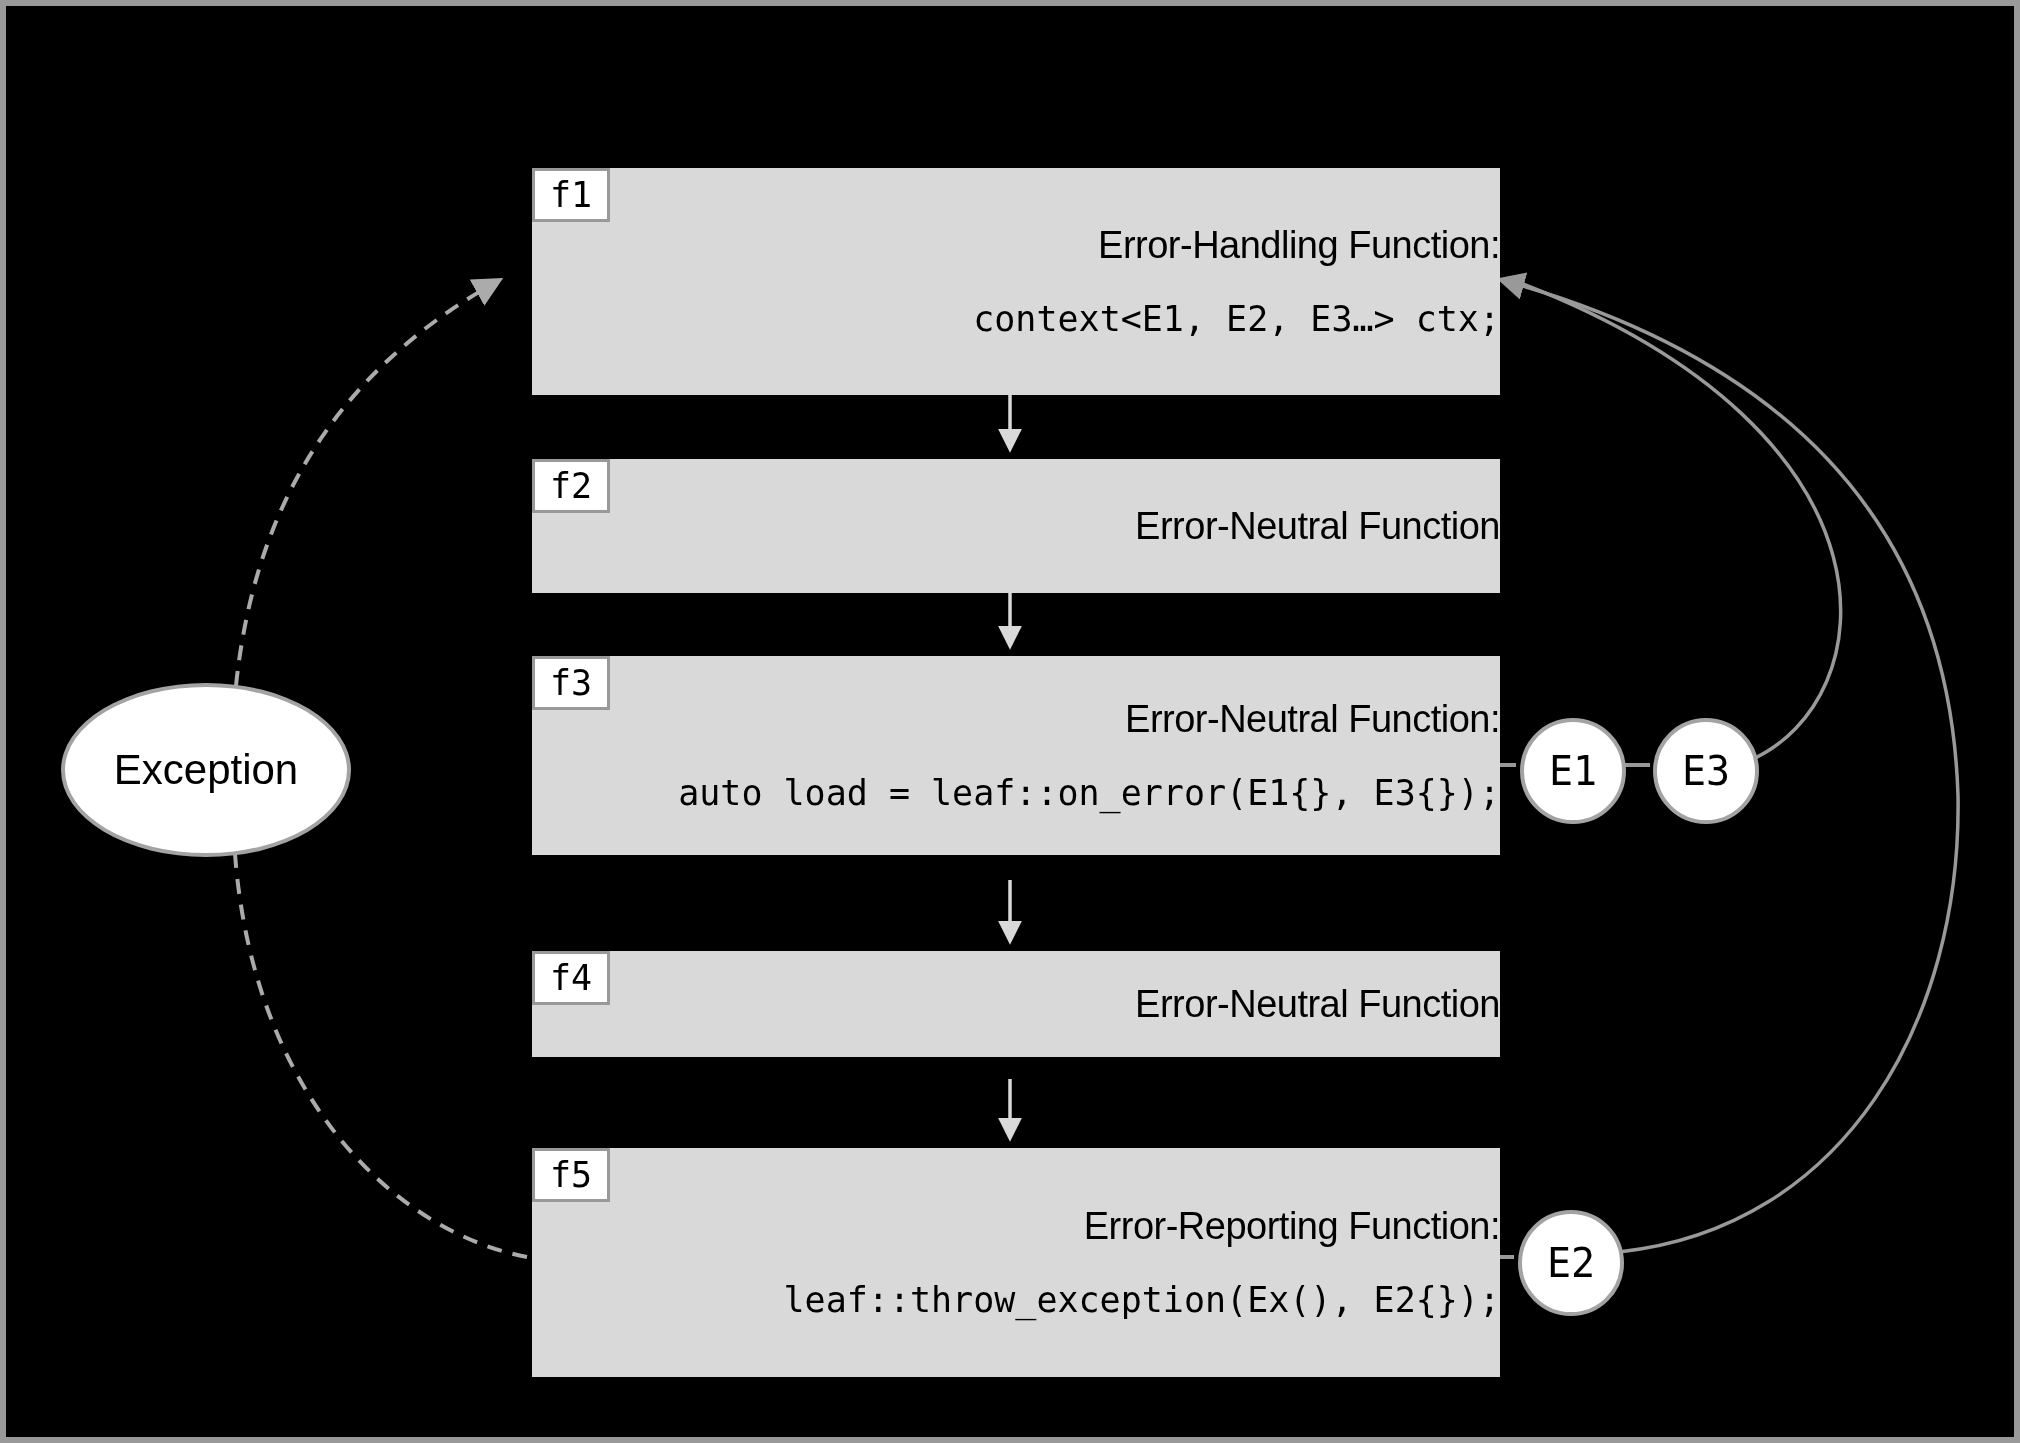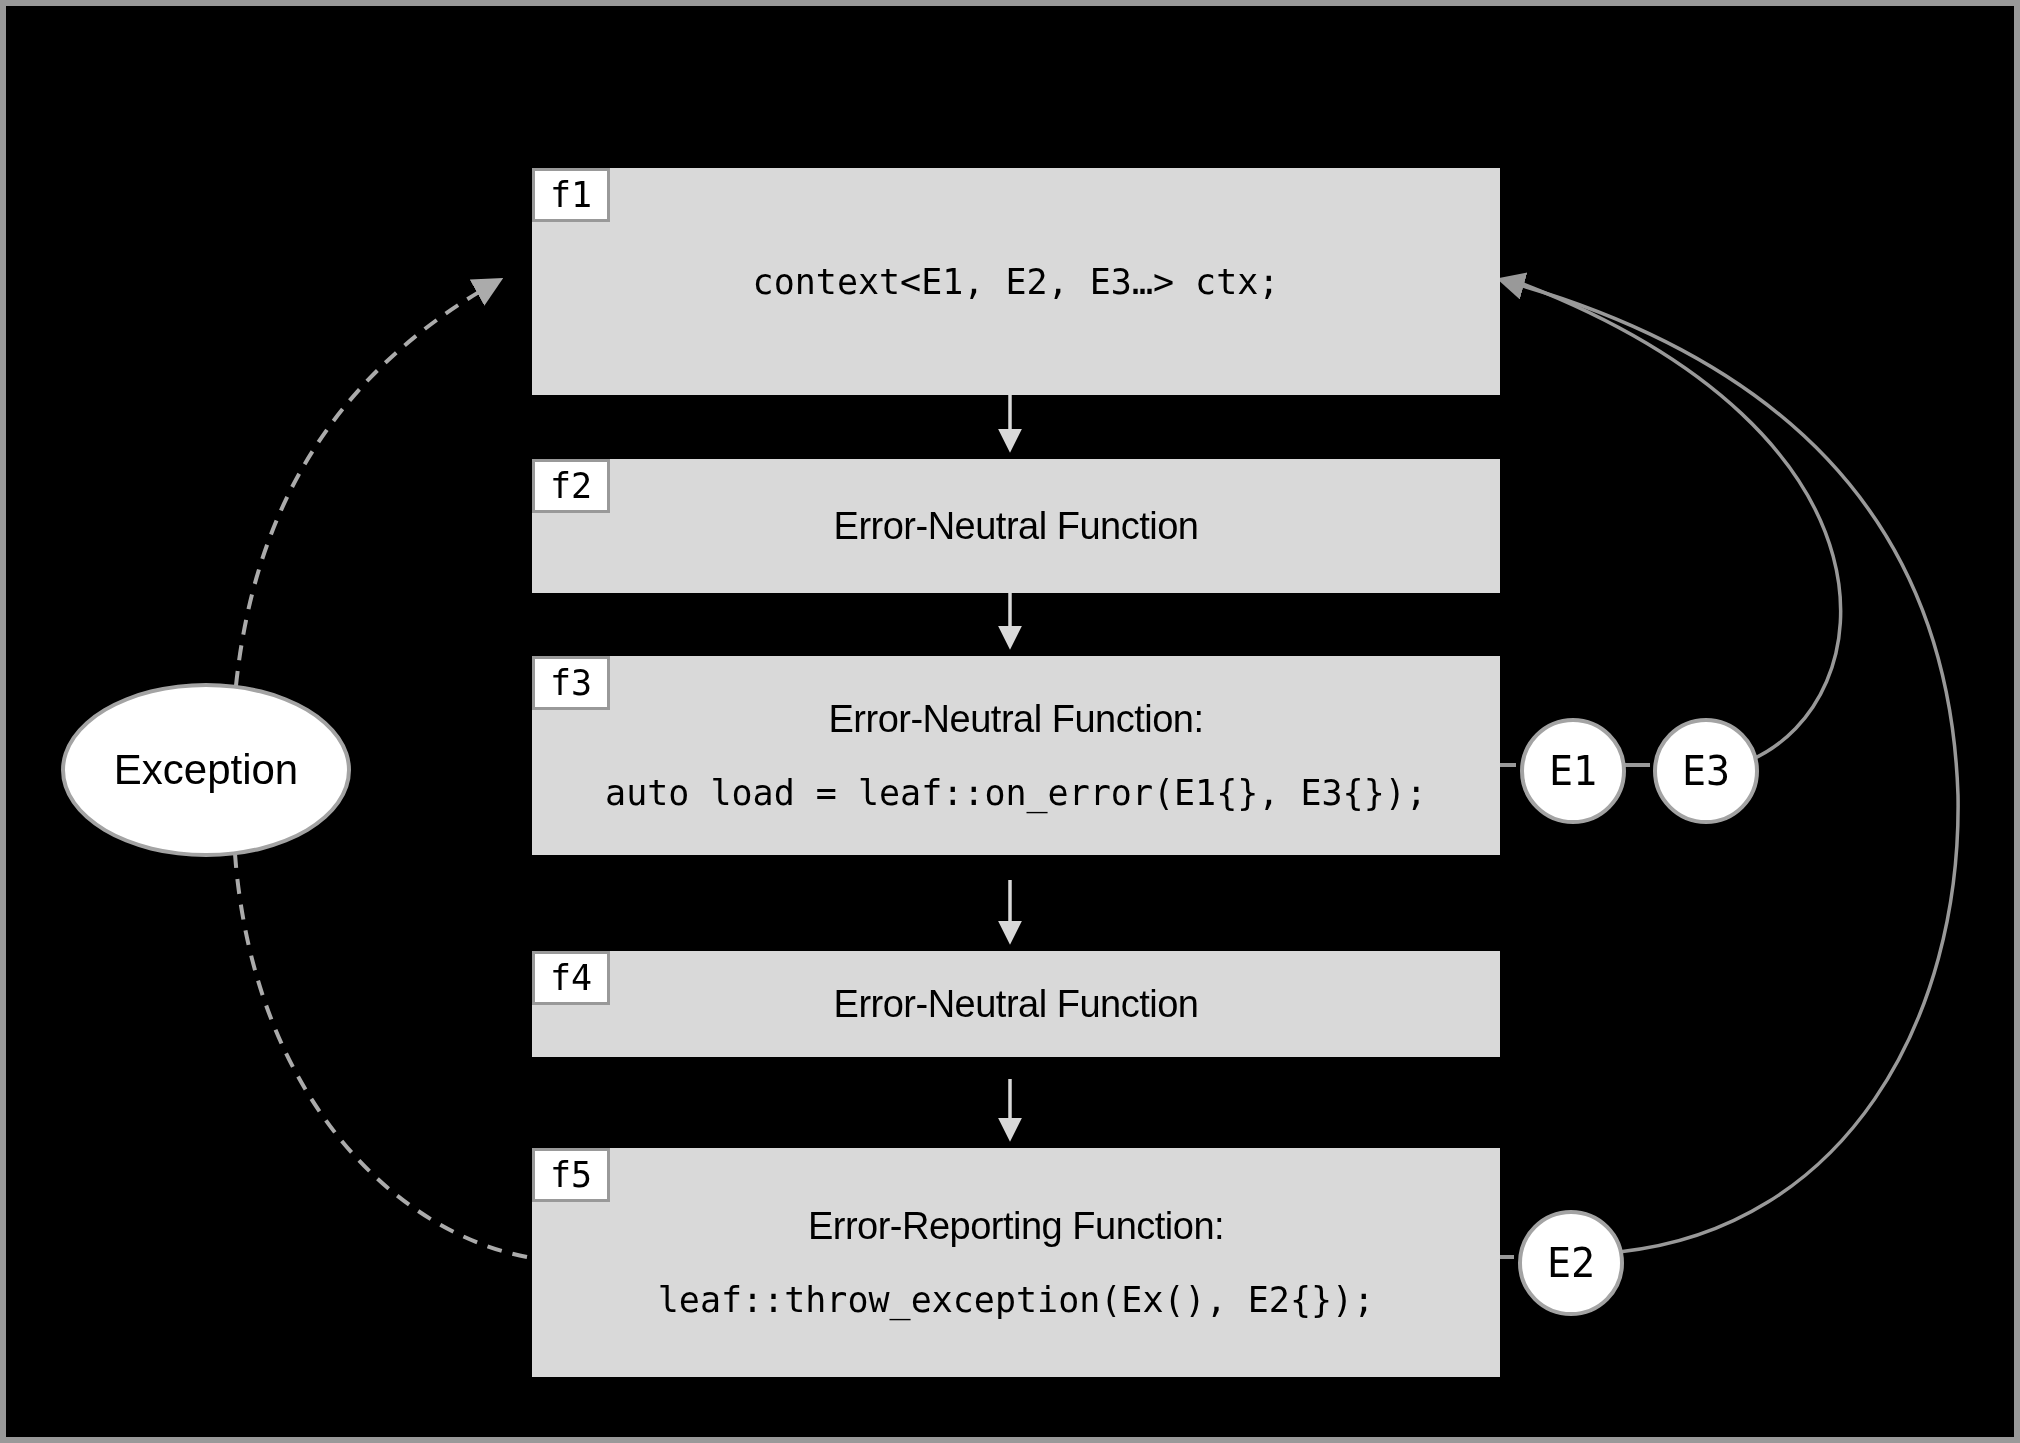--- a/index.html
+++ b/index.html
@@ -26,21 +26,21 @@
     left: -6px; top: -6px;
     width: 2020px; height: 1443px;
   }
   .fbox {
     position: absolute;
     left: 526px;
     width: 968px;
     background: #d9d9d9;
     display: flex;
     flex-direction: column;
-    align-items: center;
+    align-items: flex-end;
     justify-content: center;
     gap: 32px;
     color: #000;
   }
   .fbox-f1 { top: 162px;  height: 227px; }
   .fbox-f2 { top: 453px;  height: 134px; }
   .fbox-f3 { top: 650px;  height: 199px; }
   .fbox-f4 { top: 945px;  height: 106px; }
   .fbox-f5 { top: 1142px; height: 229px; }
   .ftag {
@@ -119,20 +119,21 @@
     <line x1="1010" y1="880" x2="1010" y2="940" stroke="#d9d9d9" stroke-width="3.5" marker-end="url(#ah-light)"></line>
     <line x1="1010" y1="1079" x2="1010" y2="1137" stroke="#d9d9d9" stroke-width="3.5" marker-end="url(#ah-light)"></line>
   </svg>
 
   <div class="node exception-ellipse">
     <span>Exception</span>
   </div>
 
   <div class="fbox fbox-f1">
     <div class="ftag">f1</div>
+    <div class="fheading">Error-Handling Function:</div>
     <div class="fcode">context&lt;E1, E2, E3…&gt; ctx;</div>
   </div>
 
   <div class="fbox fbox-f2">
     <div class="ftag">f2</div>
     <div class="fheading">Error-Neutral Function</div>
   </div>
 
   <div class="fbox fbox-f3">
     <div class="ftag">f3</div>

